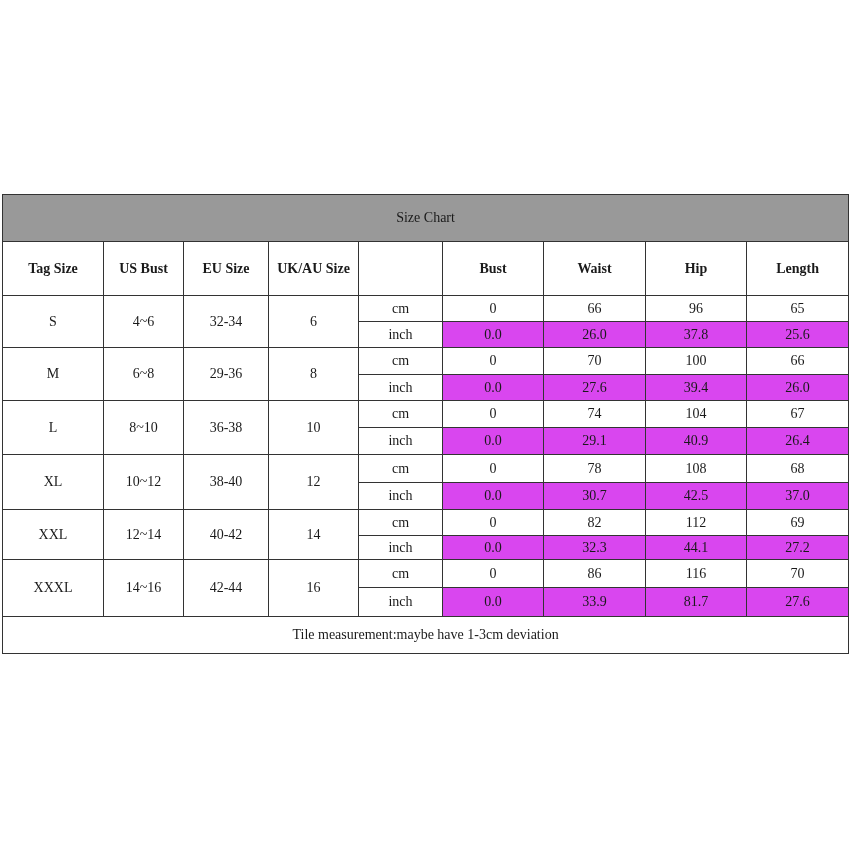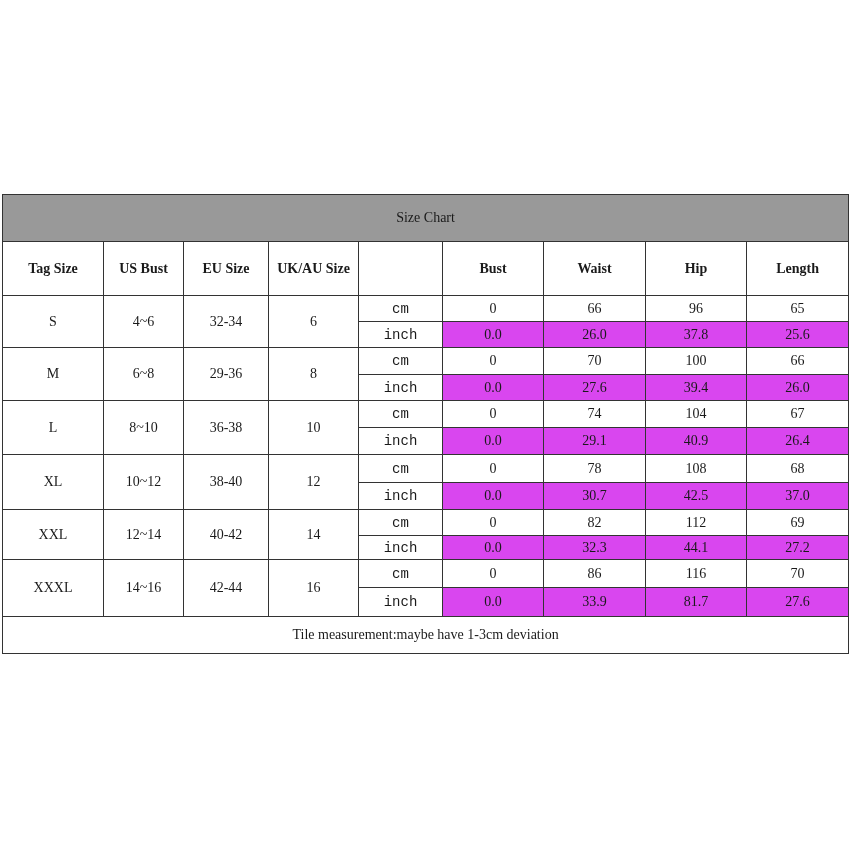--- a/index.html
+++ b/index.html
@@ -4,21 +4,21 @@
   <style>
     html, body { margin: 0; padding: 0; background: #ffffff; }
     body { width: 850px; height: 850px; position: relative; overflow: hidden;
            font-family: "Liberation Serif", "DejaVu Serif", serif; color: #1a1a1a; }
     .size-table { position: absolute; left: 2px; top: 194px; width: 846px;
                   border-collapse: collapse; table-layout: fixed; }
     .size-table td { border: 1.5px solid #333; text-align: center; vertical-align: middle;
                      padding: 0; font-size: 14px; }
     .title-cell { background: #999999; height: 46px; font-size: 23px; }
     .hdr td { height: 53px; font-weight: bold; font-size: 14px; }
-    .unit-cell { font-size: 14px; font-family: Liberation Mono, monospace; }
+    .unit-cell { font-size: 14px; }
     .val-cell { font-size: 14px; }
     .shade { background: #d946ef; }
     .foot-cell { height: 36px; font-size: 14px; }
   </style>
 </head>
 <body>
 
 <table class="size-table">
   <colgroup>
     <col style="width:101px">

